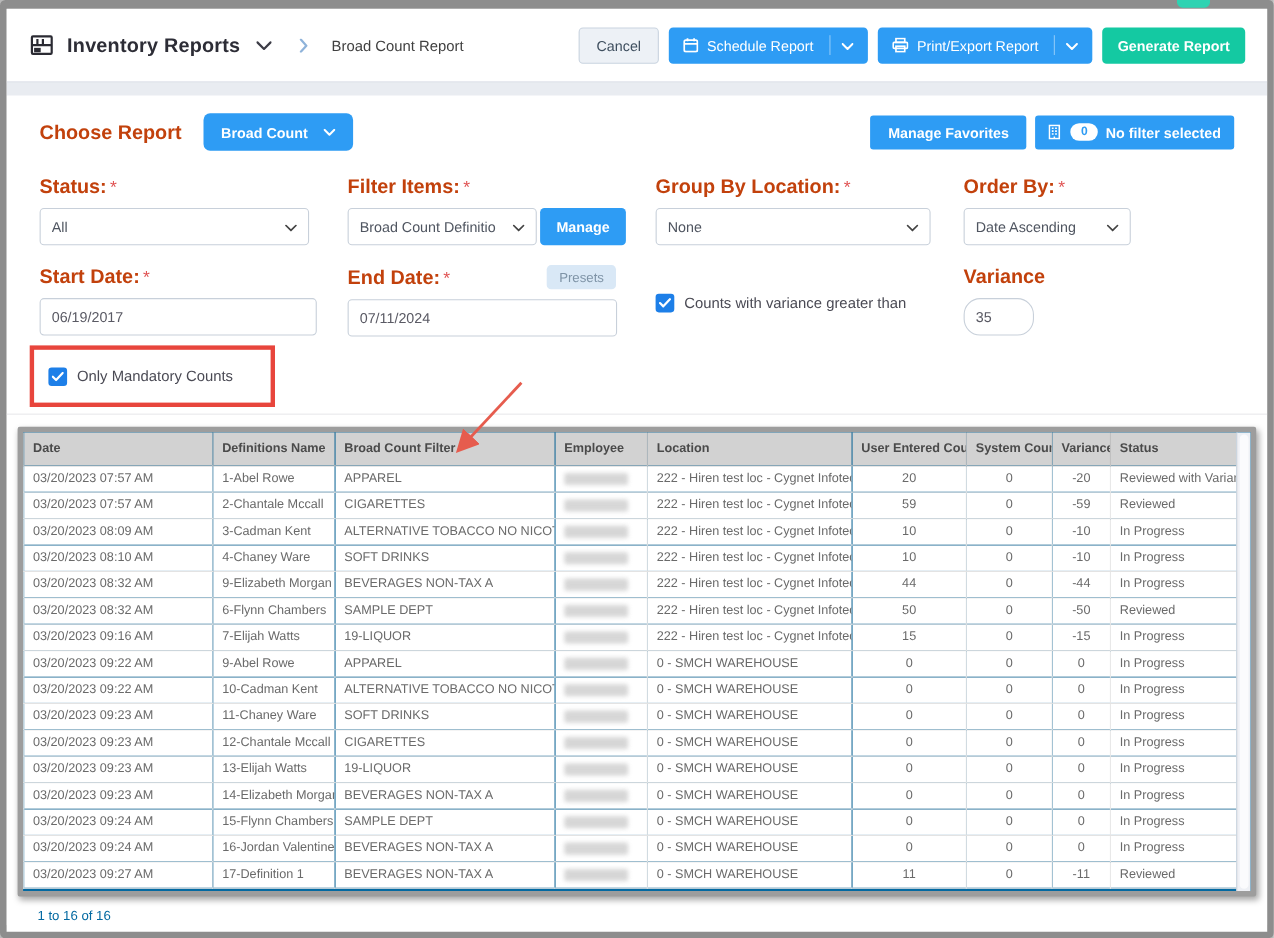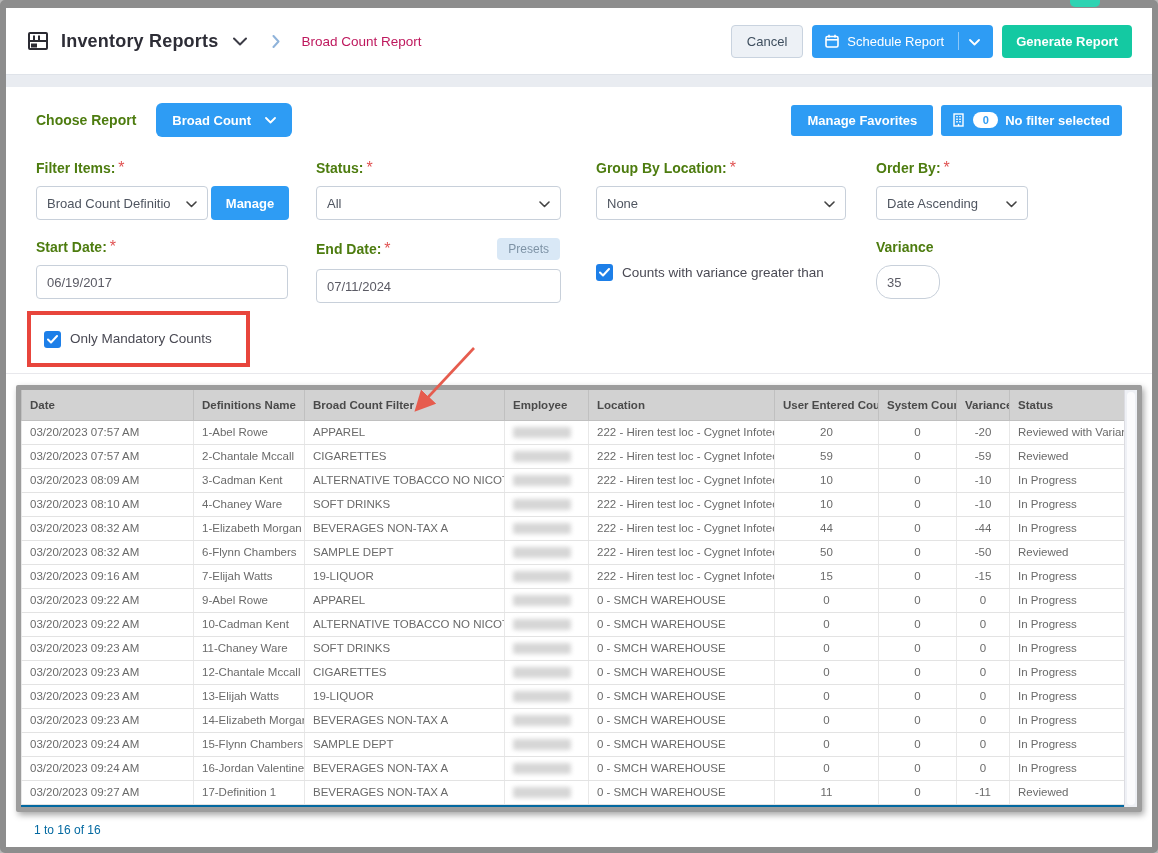--- a/index.html
+++ b/index.html
@@ -13,35 +13,35 @@
   }
   .corner-teal { position:absolute; top:0; right:58px; width:30px; height:7px; background:#2ed3b2; border-radius:0 0 5px 5px; z-index:50; }
 
   
   .app-header { height:66px; display:flex; align-items:center; justify-content:space-between; padding:0 20px; background:#fff; }
   .title-group { display:flex; align-items:center; gap:11px; }
   .title-icon svg { display:block; }
   .page-title { font-size:18px; color:#2d2d36; font-weight:600; letter-spacing:.2px; }
   .title-caret { margin-left:4px; display:flex; }
   .crumb-sep { margin:0 10px 0 14px; display:flex; }
-  .crumb { font-size:13.5px; color:#be185d; }
+  .crumb { font-size:13.5px; color:#404040; }
   .header-actions { display:flex; align-items:center; gap:9px; }
   .btn { display:inline-flex; align-items:center; justify-content:center; gap:8px; height:33px; border-radius:4px; font-size:13px; border:none; cursor:pointer; font-family:inherit; }
   .btn-light { background:#edf1f6; border:1px solid #c9d3df; color:#3e4e5e; padding:0 15px; }
   .btn-blue { background:#2e9cf4; color:#fff; padding:0 13px; }
   .btn-teal { background:#14c9a2; color:#fff; padding:0 14px; font-weight:600; }
   .btn-split-sep { width:1px; height:18px; background:rgba(255,255,255,.45); margin:0 2px 0 6px; }
 
   .gray-band { height:13px; background:#e9ecf1; border-top:1px solid #dfe3e9; }
 
   
   .filter-panel { background:#fff; padding:16px 30px 6px 30px; }
   .row-choose { display:flex; align-items:center; justify-content:space-between; margin-bottom:22px; }
   .choose-left { display:flex; align-items:center; gap:20px; }
-  .lbl { font-size:14px; font-weight:600; color:#4d7c0f; }
+  .lbl { font-size:18px; font-weight:600; color:#c2410c; }
   .req { color:#e05252; margin-left:3px; }
   .btn-report { height:34px; border-radius:6px; padding:0 16px; font-weight:600; }
   .choose-right { display:flex; align-items:center; gap:8px; }
   .btn-fav { height:31px; border-radius:3px; padding:0 16px; font-weight:600; }
   .btn-nofilter { height:31px; border-radius:3px; padding:0 12px; font-weight:600; gap:7px; }
   .badge-zero { background:#fff; color:#2e9cf4; min-width:25px; height:16px; border-radius:9px; font-size:11px; font-weight:700; display:flex; align-items:center; justify-content:center; }
 
   .filter-grid { display:grid; grid-template-columns:280px 280px 280px 1fr; margin-bottom:18px; }
   .fcol .lbl-row { display:flex; align-items:center; justify-content:space-between; padding-right:36px; }
   .controls { margin-top:9px; display:flex; align-items:center; }
@@ -126,20 +126,38 @@
             </svg>
         </span>
         <span>Schedule Report</span>
         <span class="btn-split-sep"></span>
         <span>
           <svg width="11" height="7" viewBox="0 0 11 7">
               <polyline points="1,1 5.5,5.5 10,1" fill="none" stroke="#fff" stroke-width="1.8" stroke-linecap="round" stroke-linejoin="round"></polyline>
             </svg>
         </span>
       </button>
+      <button class="btn btn-blue">
+        <span class="icon-white">
+          <svg width="15" height="14" viewBox="0 0 15 14">
+              <g fill="none" stroke="#fff" stroke-width="1.5">
+                <rect x="3.5" y="1" width="8" height="3.5"></rect>
+                <rect x="1" y="4.5" width="13" height="5.5" rx="1"></rect>
+                <rect x="3.5" y="8" width="8" height="5"></rect>
+              </g>
+            </svg>
+        </span>
+        <span>Print/Export Report</span>
+        <span class="btn-split-sep"></span>
+        <span>
+          <svg width="11" height="7" viewBox="0 0 11 7">
+              <polyline points="1,1 5.5,5.5 10,1" fill="none" stroke="#fff" stroke-width="1.8" stroke-linecap="round" stroke-linejoin="round"></polyline>
+            </svg>
+        </span>
+      </button>
       <button class="btn btn-teal">Generate Report</button>
     </div>
   </div>
 
   <div class="gray-band"></div>
 
   <div class="filter-panel">
 
     <div class="row-choose">
       <div class="choose-left">
@@ -172,40 +190,40 @@
           </span>
           <span class="badge-zero">0</span>
           <span>No filter selected</span>
         </button>
       </div>
     </div>
 
     
     <div class="filter-grid">
       <div class="fcol">
+        <div><span class="lbl">Status:</span><span class="req">*</span></div>
+        <div class="controls">
+          <div class="select" style="width:245px;">
+            <span class="sel-text">All</span>
+            <span><svg width="11" height="7" viewBox="0 0 11 7">
+                  <polyline points="1,1 5.5,5.5 10,1" fill="none" stroke="#444" stroke-width="1.6" stroke-linecap="round" stroke-linejoin="round"></polyline>
+                </svg></span>
+          </div>
+        </div>
+      </div>
+      <div class="fcol">
         <div><span class="lbl">Filter Items:</span><span class="req">*</span></div>
         <div class="controls">
           <div class="select" style="width:172px;">
             <span class="sel-text">Broad Count Definitio</span>
             <span><svg width="11" height="7" viewBox="0 0 11 7">
                   <polyline points="1,1 5.5,5.5 10,1" fill="none" stroke="#444" stroke-width="1.6" stroke-linecap="round" stroke-linejoin="round"></polyline>
                 </svg></span>
           </div>
           <button class="btn btn-blue btn-manage">Manage</button>
-        </div>
-      </div>
-      <div class="fcol">
-        <div><span class="lbl">Status:</span><span class="req">*</span></div>
-        <div class="controls">
-          <div class="select" style="width:245px;">
-            <span class="sel-text">All</span>
-            <span><svg width="11" height="7" viewBox="0 0 11 7">
-                  <polyline points="1,1 5.5,5.5 10,1" fill="none" stroke="#444" stroke-width="1.6" stroke-linecap="round" stroke-linejoin="round"></polyline>
-                </svg></span>
-          </div>
         </div>
       </div>
       <div class="fcol">
         <div><span class="lbl">Group By Location:</span><span class="req">*</span></div>
         <div class="controls">
           <div class="select" style="width:250px;">
             <span class="sel-text">None</span>
             <span><svg width="11" height="7" viewBox="0 0 11 7">
                   <polyline points="1,1 5.5,5.5 10,1" fill="none" stroke="#444" stroke-width="1.6" stroke-linecap="round" stroke-linejoin="round"></polyline>
                 </svg></span>
@@ -341,21 +359,21 @@
                 <td>SOFT DRINKS</td>
                 <td><span class="blur-box"></span></td>
                 <td>222 - Hiren test loc - Cygnet Infotech</td>
                 <td class="center">10</td>
                 <td class="center">0</td>
                 <td class="center">-10</td>
                 <td>In Progress</td>
               </tr>
               <tr>
                 <td>03/20/2023 08:32 AM</td>
-                <td>1-Elizabeth Morgan</td>
+                <td>9-Elizabeth Morgan</td>
                 <td>BEVERAGES NON-TAX A</td>
                 <td><span class="blur-box"></span></td>
                 <td>222 - Hiren test loc - Cygnet Infotech</td>
                 <td class="center">44</td>
                 <td class="center">0</td>
                 <td class="center">-44</td>
                 <td>In Progress</td>
               </tr>
               <tr>
                 <td>03/20/2023 08:32 AM</td>

